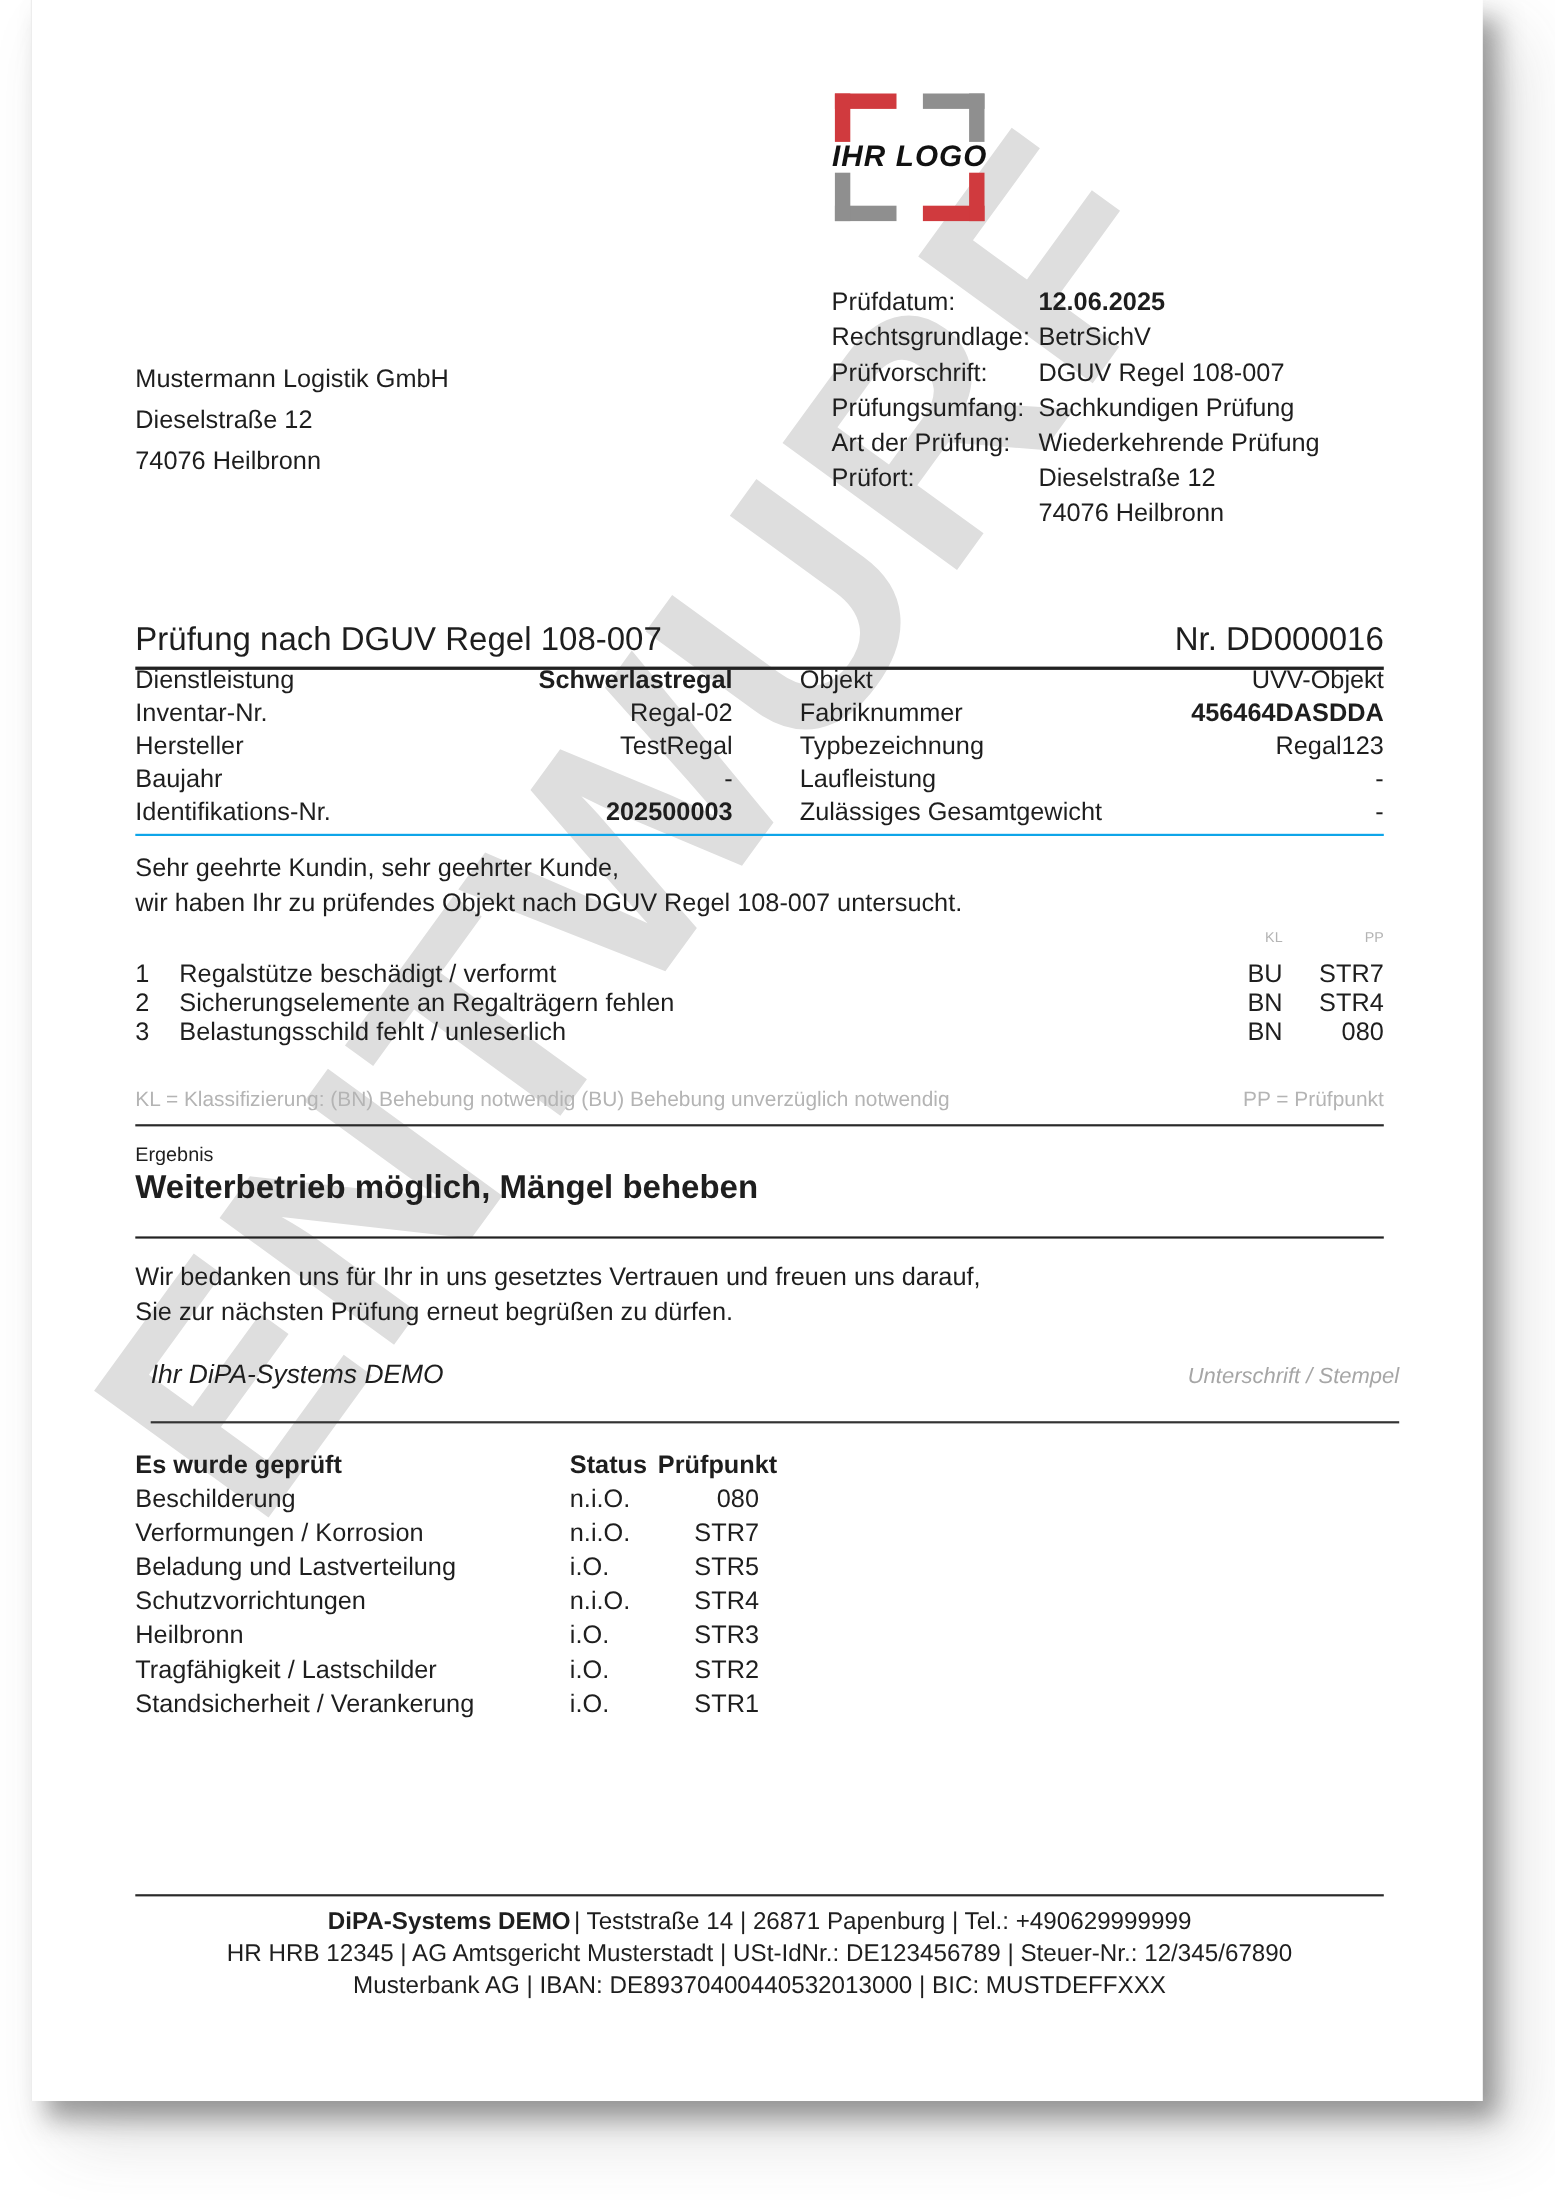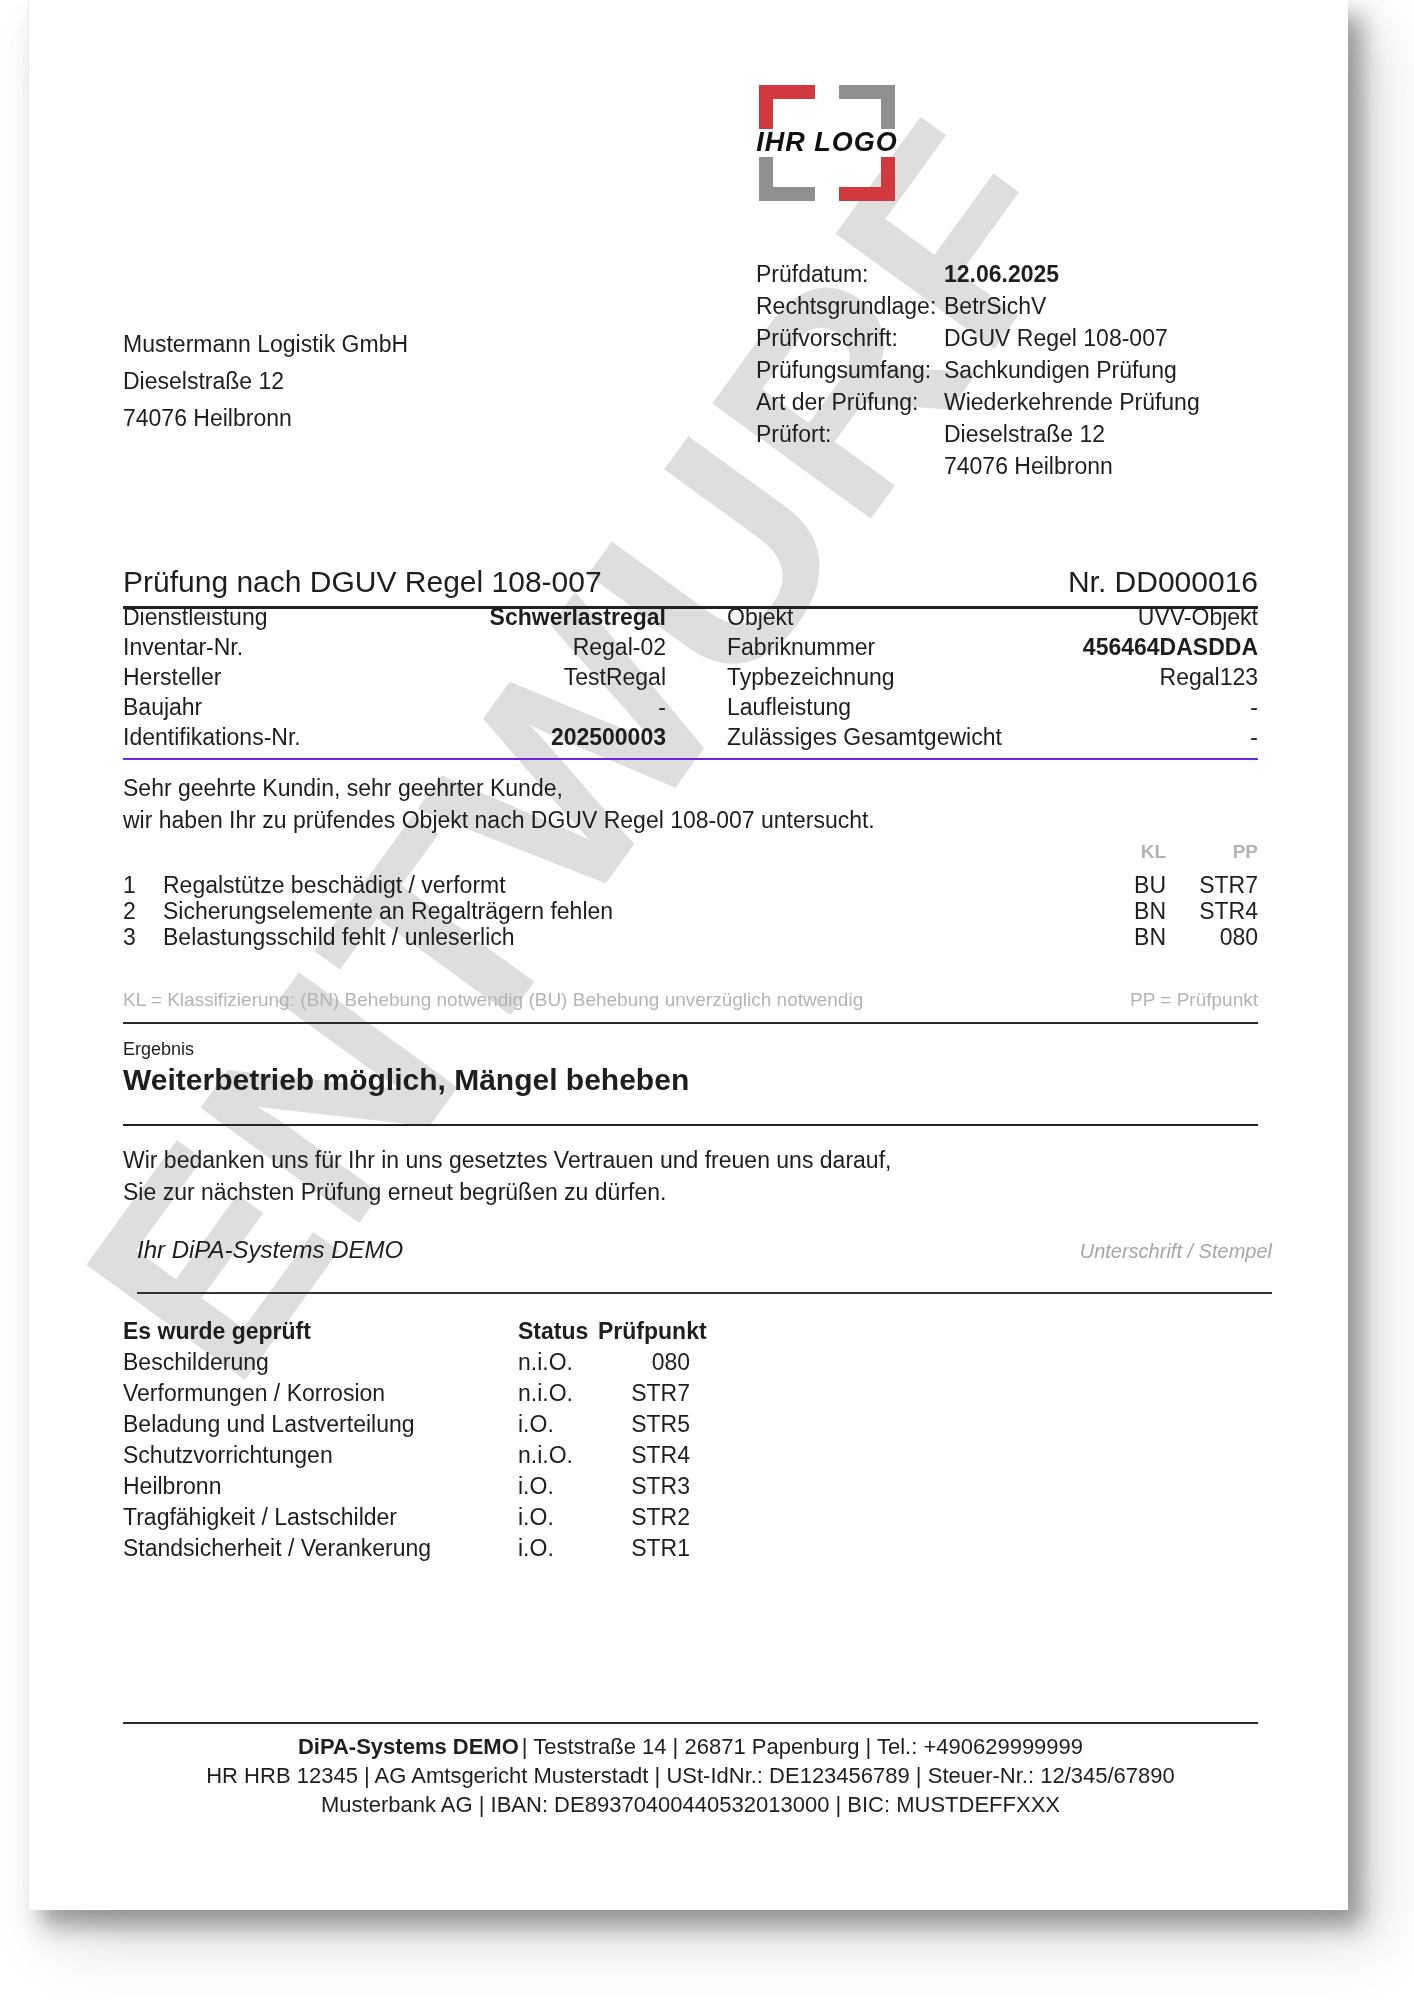--- a/index.html
+++ b/index.html
@@ -49,34 +49,34 @@
   .b{font-weight:bold;}
 
   
   .title-row{
     left:94px;top:564px;width:1135px;display:flex;justify-content:space-between;align-items:baseline;
     font-size:30px;font-weight:normal;line-height:36px;
     border-bottom:3px solid #222;padding-bottom:6px;
   }
 
   
-  .objtable{left:94px;top:602px;width:1135px;font-size:23px;border-bottom:2px solid #6d28d9;padding-bottom:6px;}
+  .objtable{left:94px;top:602px;width:1135px;font-size:23px;border-bottom:2px solid #0ea5e9;padding-bottom:6px;}
   .objtable .row{display:flex;line-height:30px;}
   .objtable .l1{flex:0 0 300px;}
   .objtable .v1{flex:0 0 243px;text-align:right;}
   .objtable .gap{flex:0 0 61px;}
   .objtable .l2{flex:0 0 300px;}
   .objtable .v2{flex:1;text-align:right;}
 
   
   .letter{left:94px;top:772px;width:1135px;font-size:23px;line-height:32px;}
   .letter .row3{display:flex;align-items:baseline;}
   .letter .spacer{flex:1;}
   .muted{color:var(--muted,#b4b4b4);}
-  .klpp-h{font-size:19px;font-weight:bold;}
+  .klpp-h{font-size:13px;}
   .kl-col{flex:0 0 50px;text-align:right;}
   .pp-col{flex:0 0 72px;text-align:right;margin-left:20px;}
 
   
   .defects{left:94px;top:872px;width:1135px;font-size:23px;}
   .defects .row{display:flex;line-height:26px;align-items:baseline;}
   .defects .num{flex:0 0 40px;}
   .defects .txt{flex:1;}
   .defects .kl{flex:0 0 50px;text-align:right;}
   .defects .pp{flex:0 0 72px;text-align:right;margin-left:20px;}

